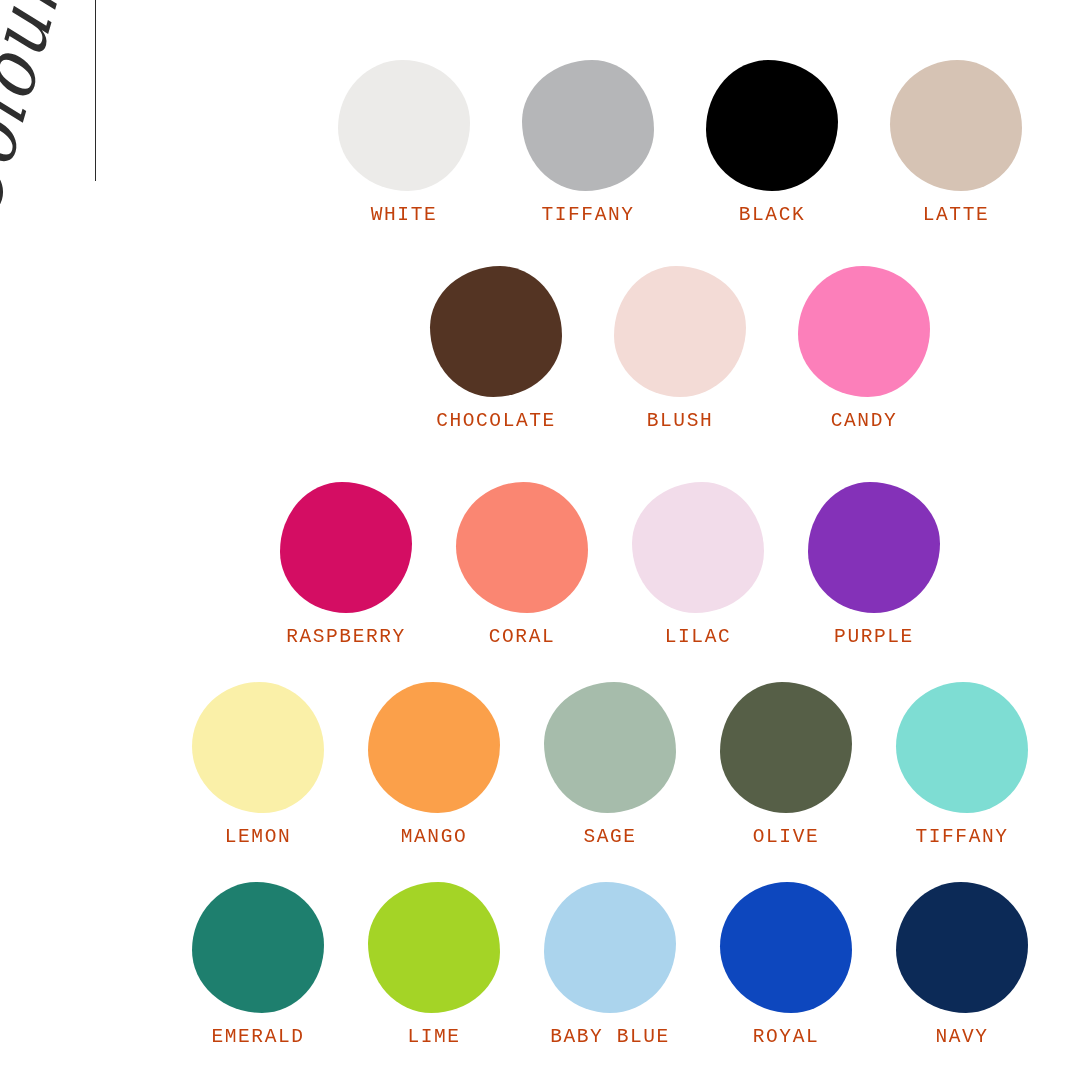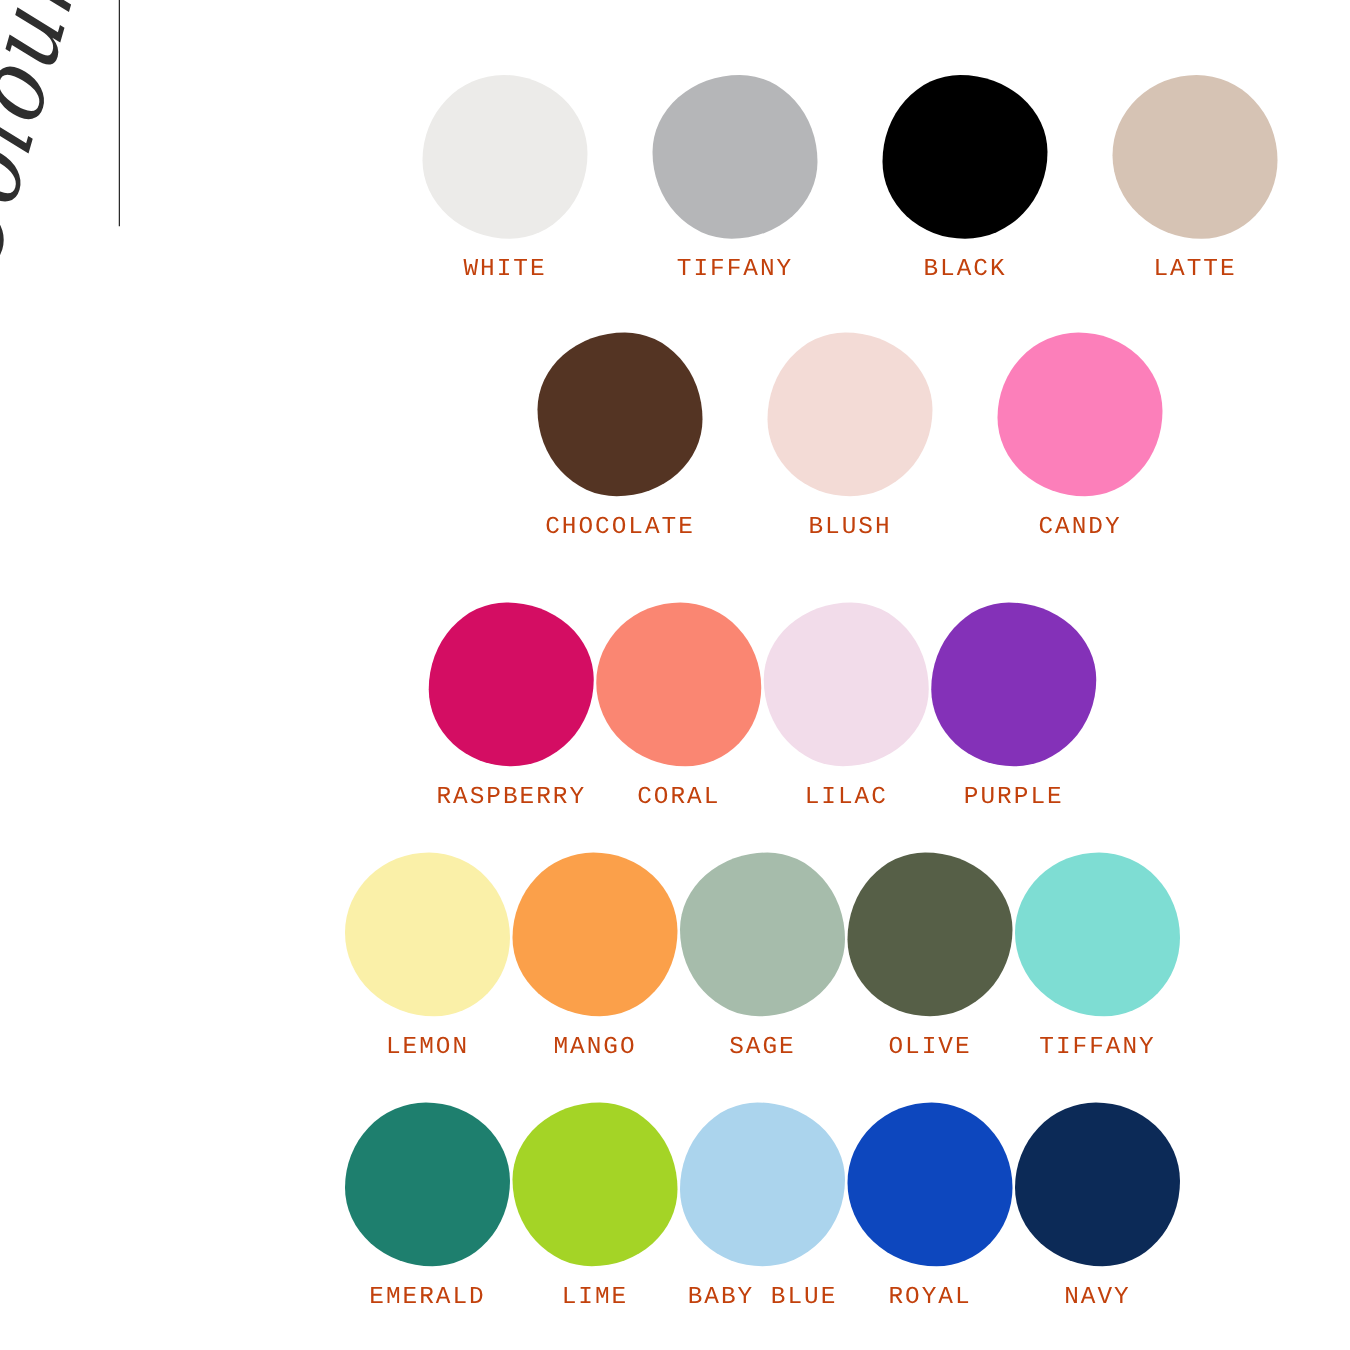--- a/index.html
+++ b/index.html
@@ -43,21 +43,21 @@
     position:absolute;left:0;top:0;width:1080px;height:1080px;
   }
   .swatch-row{
     position:absolute;
     left:0;right:0;
     display:flex;
     justify-content:center;
     align-items:flex-start;
   }
   .row-4col{left:330px;width:700px;gap:50px;}
-  .row-5col{left:170px;width:880px;}
+  .row-5col{left:170px;width:880px;gap:42px;}
 
   .swatch{
     width:134px;
     display:flex;
     flex-direction:column;
     align-items:center;
   }
   .swatch-blob{
     width:132px;height:131px;
     border-radius:49% 51% 47% 53% / 52% 48% 52% 48%;

